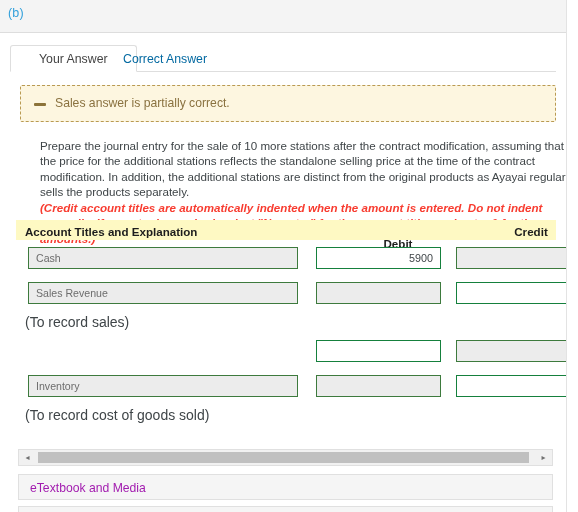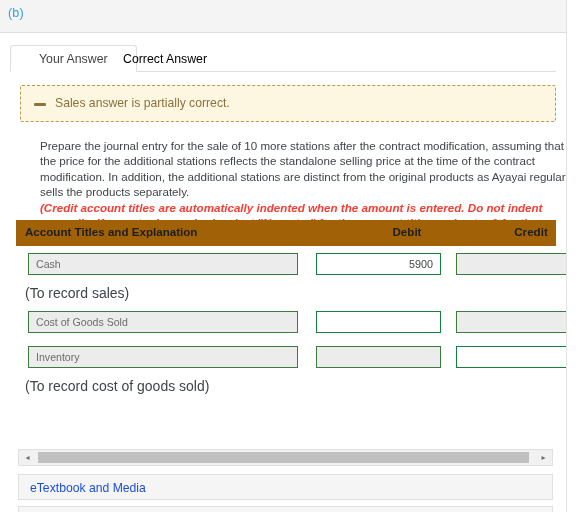--- a/index.html
+++ b/index.html
@@ -67,21 +67,21 @@
   .tab.active {
     left: 0;
     color: #444444;
     background: #ffffff;
     border: 1px solid #dedede;
     border-bottom: 1px solid #ffffff;
     border-radius: 3px 3px 0 0;
   }
   .tab.inactive {
     left: 84px;
-    color: #000000;
+    color: #0369a1;
     border: 1px solid transparent;
     text-align: center;
   }
 
   
   .alert {
     position: absolute;
     top: 85px; left: 20px;
     width: 536px;
     height: 37px;
@@ -123,32 +123,32 @@
   }
 
   
   .jtable {
     position: absolute;
     top: 220px; left: 16px;
     width: 540px;
   }
   .jhead {
     position: relative;
-    height: 26px;
-    background: #a16207;
+    height: 20px;
+    background: #fef9c3;
   }
   .jhead .h {
     position: absolute;
     top: 5px;
     font-size: 11.6px;
     font-weight: bold;
     color: #1d1d1d;
   }
   .jhead .h-acct   { left: 9px; }
-  .jhead .h-debit  { left: 341px; width: 100px; text-align: center; }
+  .jhead .h-debit  { left: 332px; width: 100px; text-align: center; margin-top: 12px; }
   .jhead .h-credit { left: 465px; width: 100px; text-align: center; }
 
   .jrow {
     position: relative;
     height: 35px;
   }
   .jnote {
     position: relative;
     height: 23px;
     font-size: 14px;
@@ -220,21 +220,21 @@
     width: 535px;
     height: 26px;
     background: #f5f5f5;
     border: 1px solid #e0e0e0;
     cursor: pointer;
   }
   .panel-label {
     position: absolute;
     left: 11px; top: 6px;
     font-size: 12.2px;
-    color: #1d4ed8;
+    color: #a21caf;
   }
   .panel.etextbook { top: 474px; }
   .panel.next      { top: 506px; height: 26px; }
 </style>
 </head>
 <body>
 
 <div id="page">
 
   <div class="part-header">
@@ -267,25 +267,29 @@
       <span class="h h-debit">Debit</span>
       <span class="h h-credit">Credit</span>
     </div>
 
     <div class="jrow">
       <input class="fld acct" type="text" readonly="" value="Cash" style="">
       <input class="fld debit err" type="text" value="5900" style="">
       <input class="fld credit" type="text" value="" style="">
     </div>
 
+    <div class="jrow">
+      <input class="fld acct" type="text" readonly="" value="Sales Revenue" style="">
+      <input class="fld debit" type="text" value="" style="">
+      <input class="fld credit err" type="text" value="" style="">
+    </div>
 
     <div class="jnote">(To record sales)</div>
 
     <div class="jrow">
-      <input class="fld acct" type="text" readonly="" value="Cost of Goods Sold" style="">
       <input class="fld debit err" type="text" value="" style="">
       <input class="fld credit" type="text" value="" style="">
     </div>
 
     <div class="jrow">
       <input class="fld acct" type="text" readonly="" value="Inventory" style="">
       <input class="fld debit" type="text" value="" style="">
       <input class="fld credit err" type="text" value="" style="">
     </div>
 

